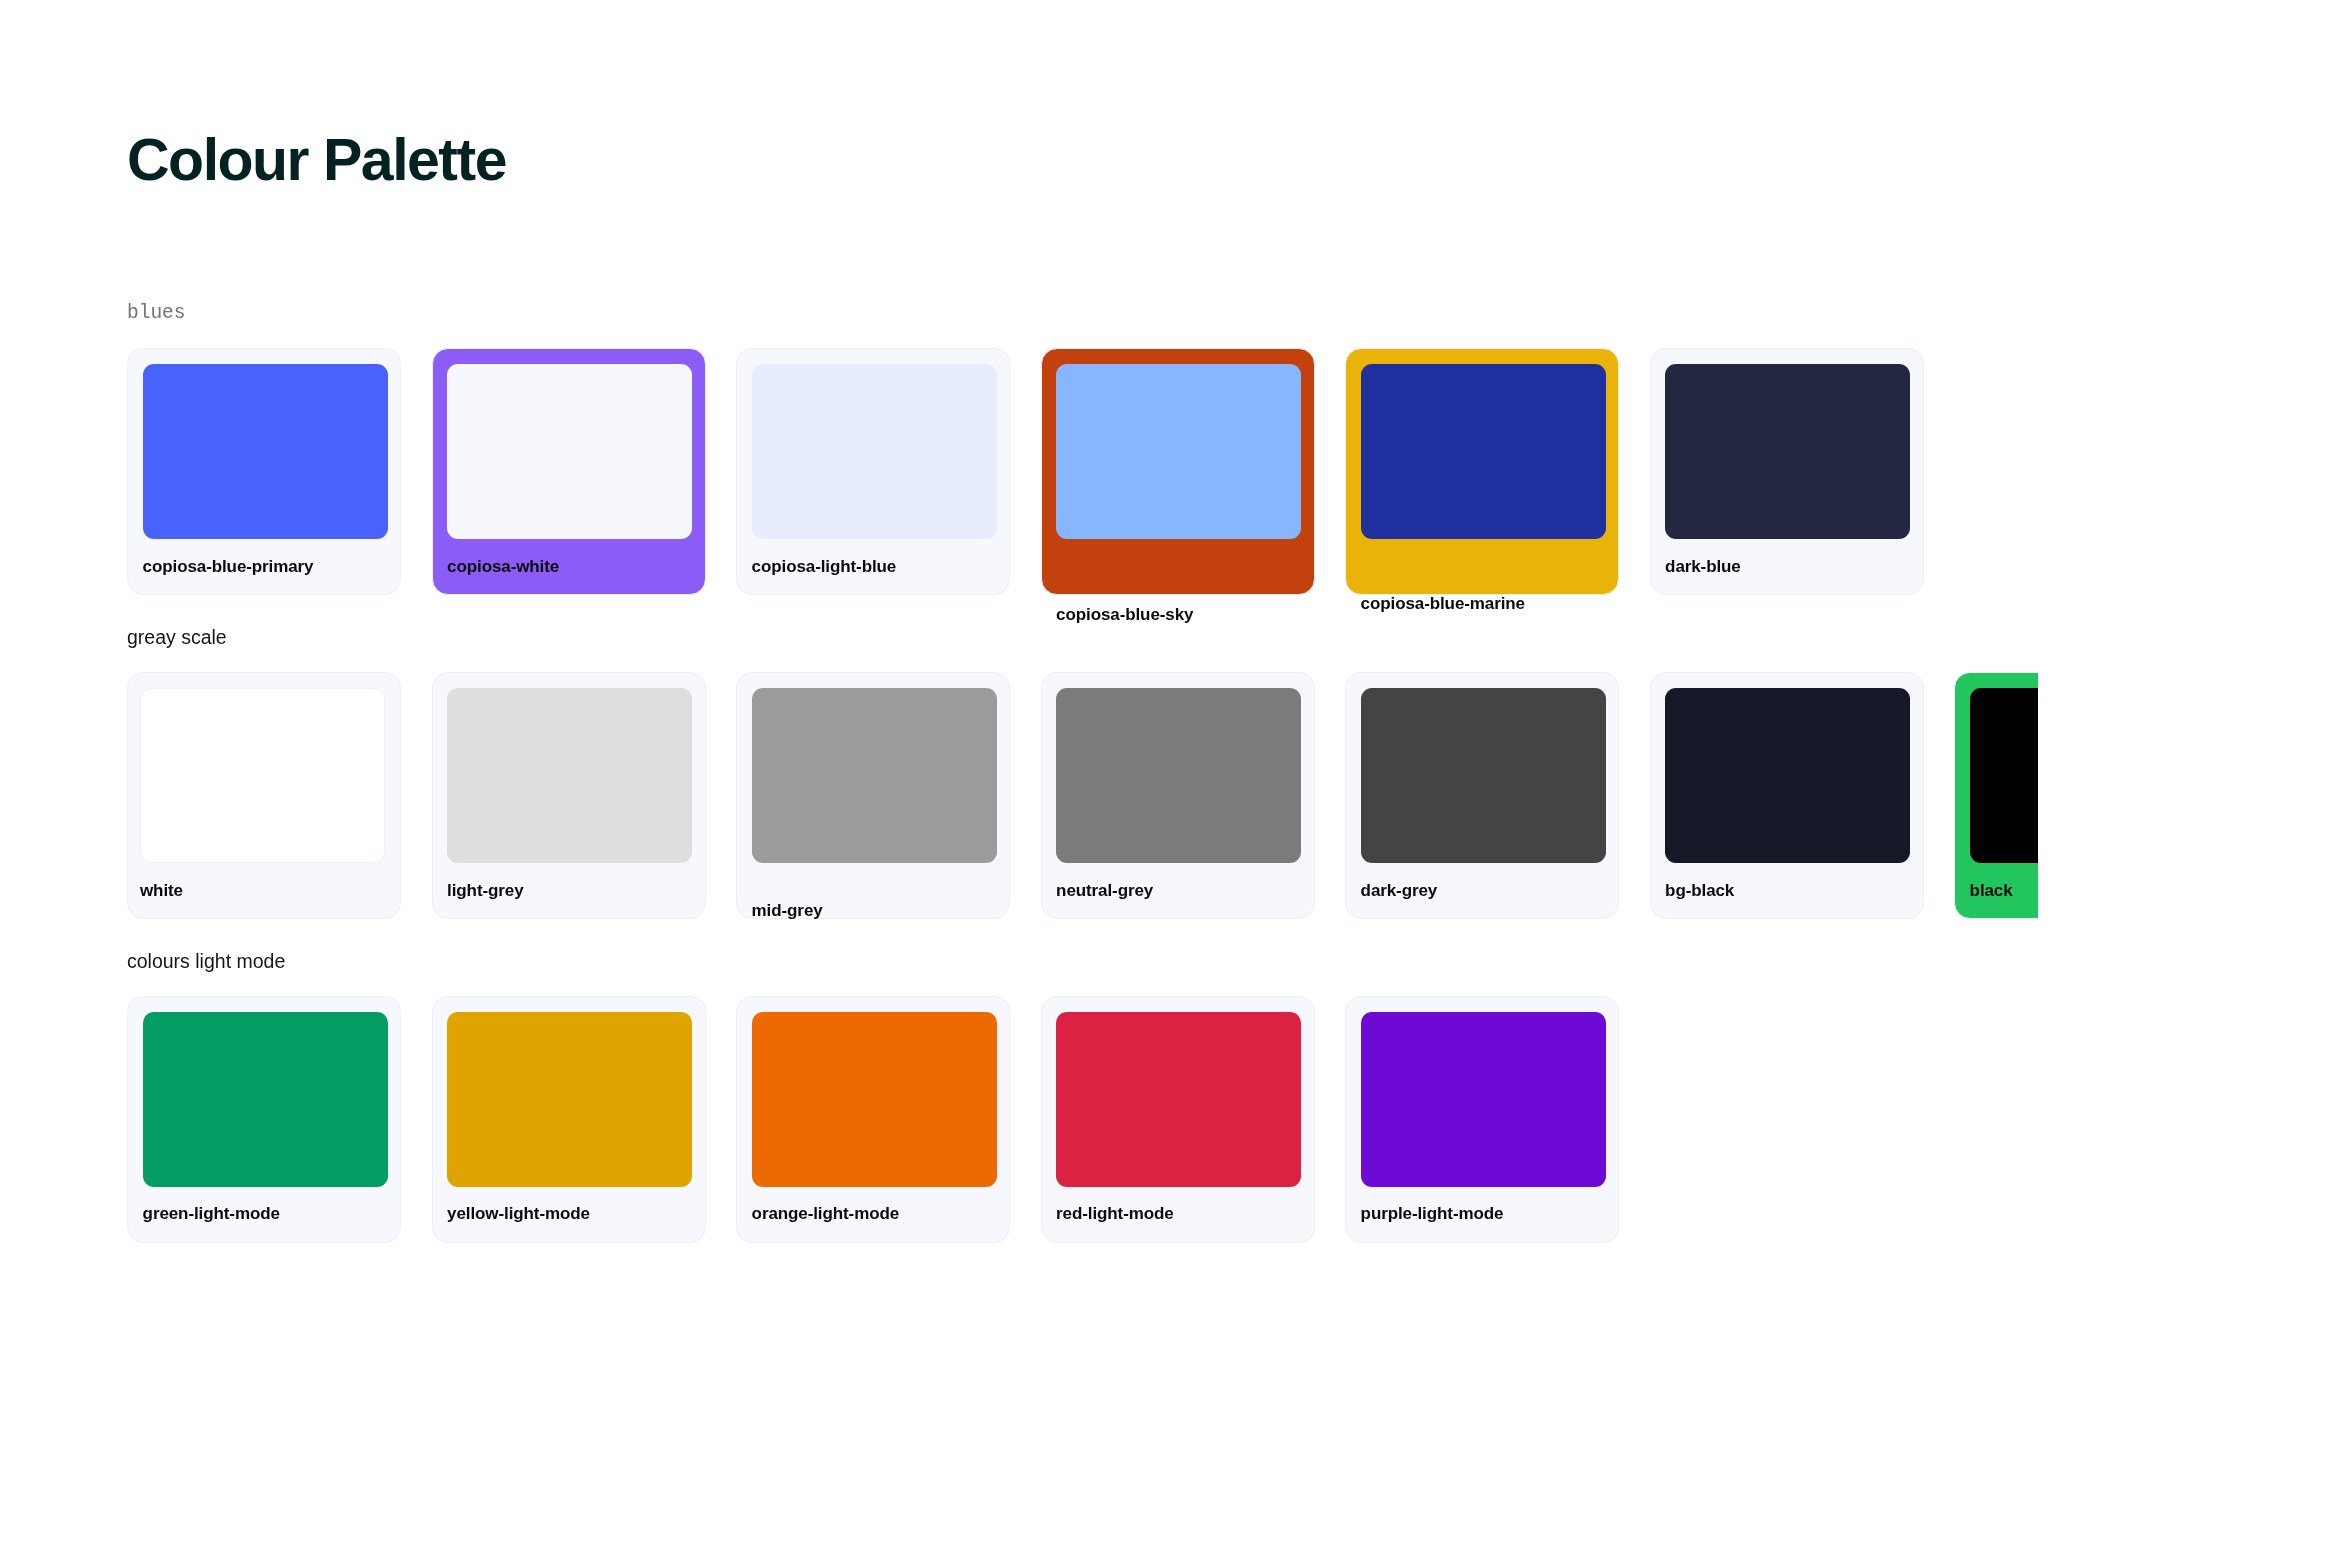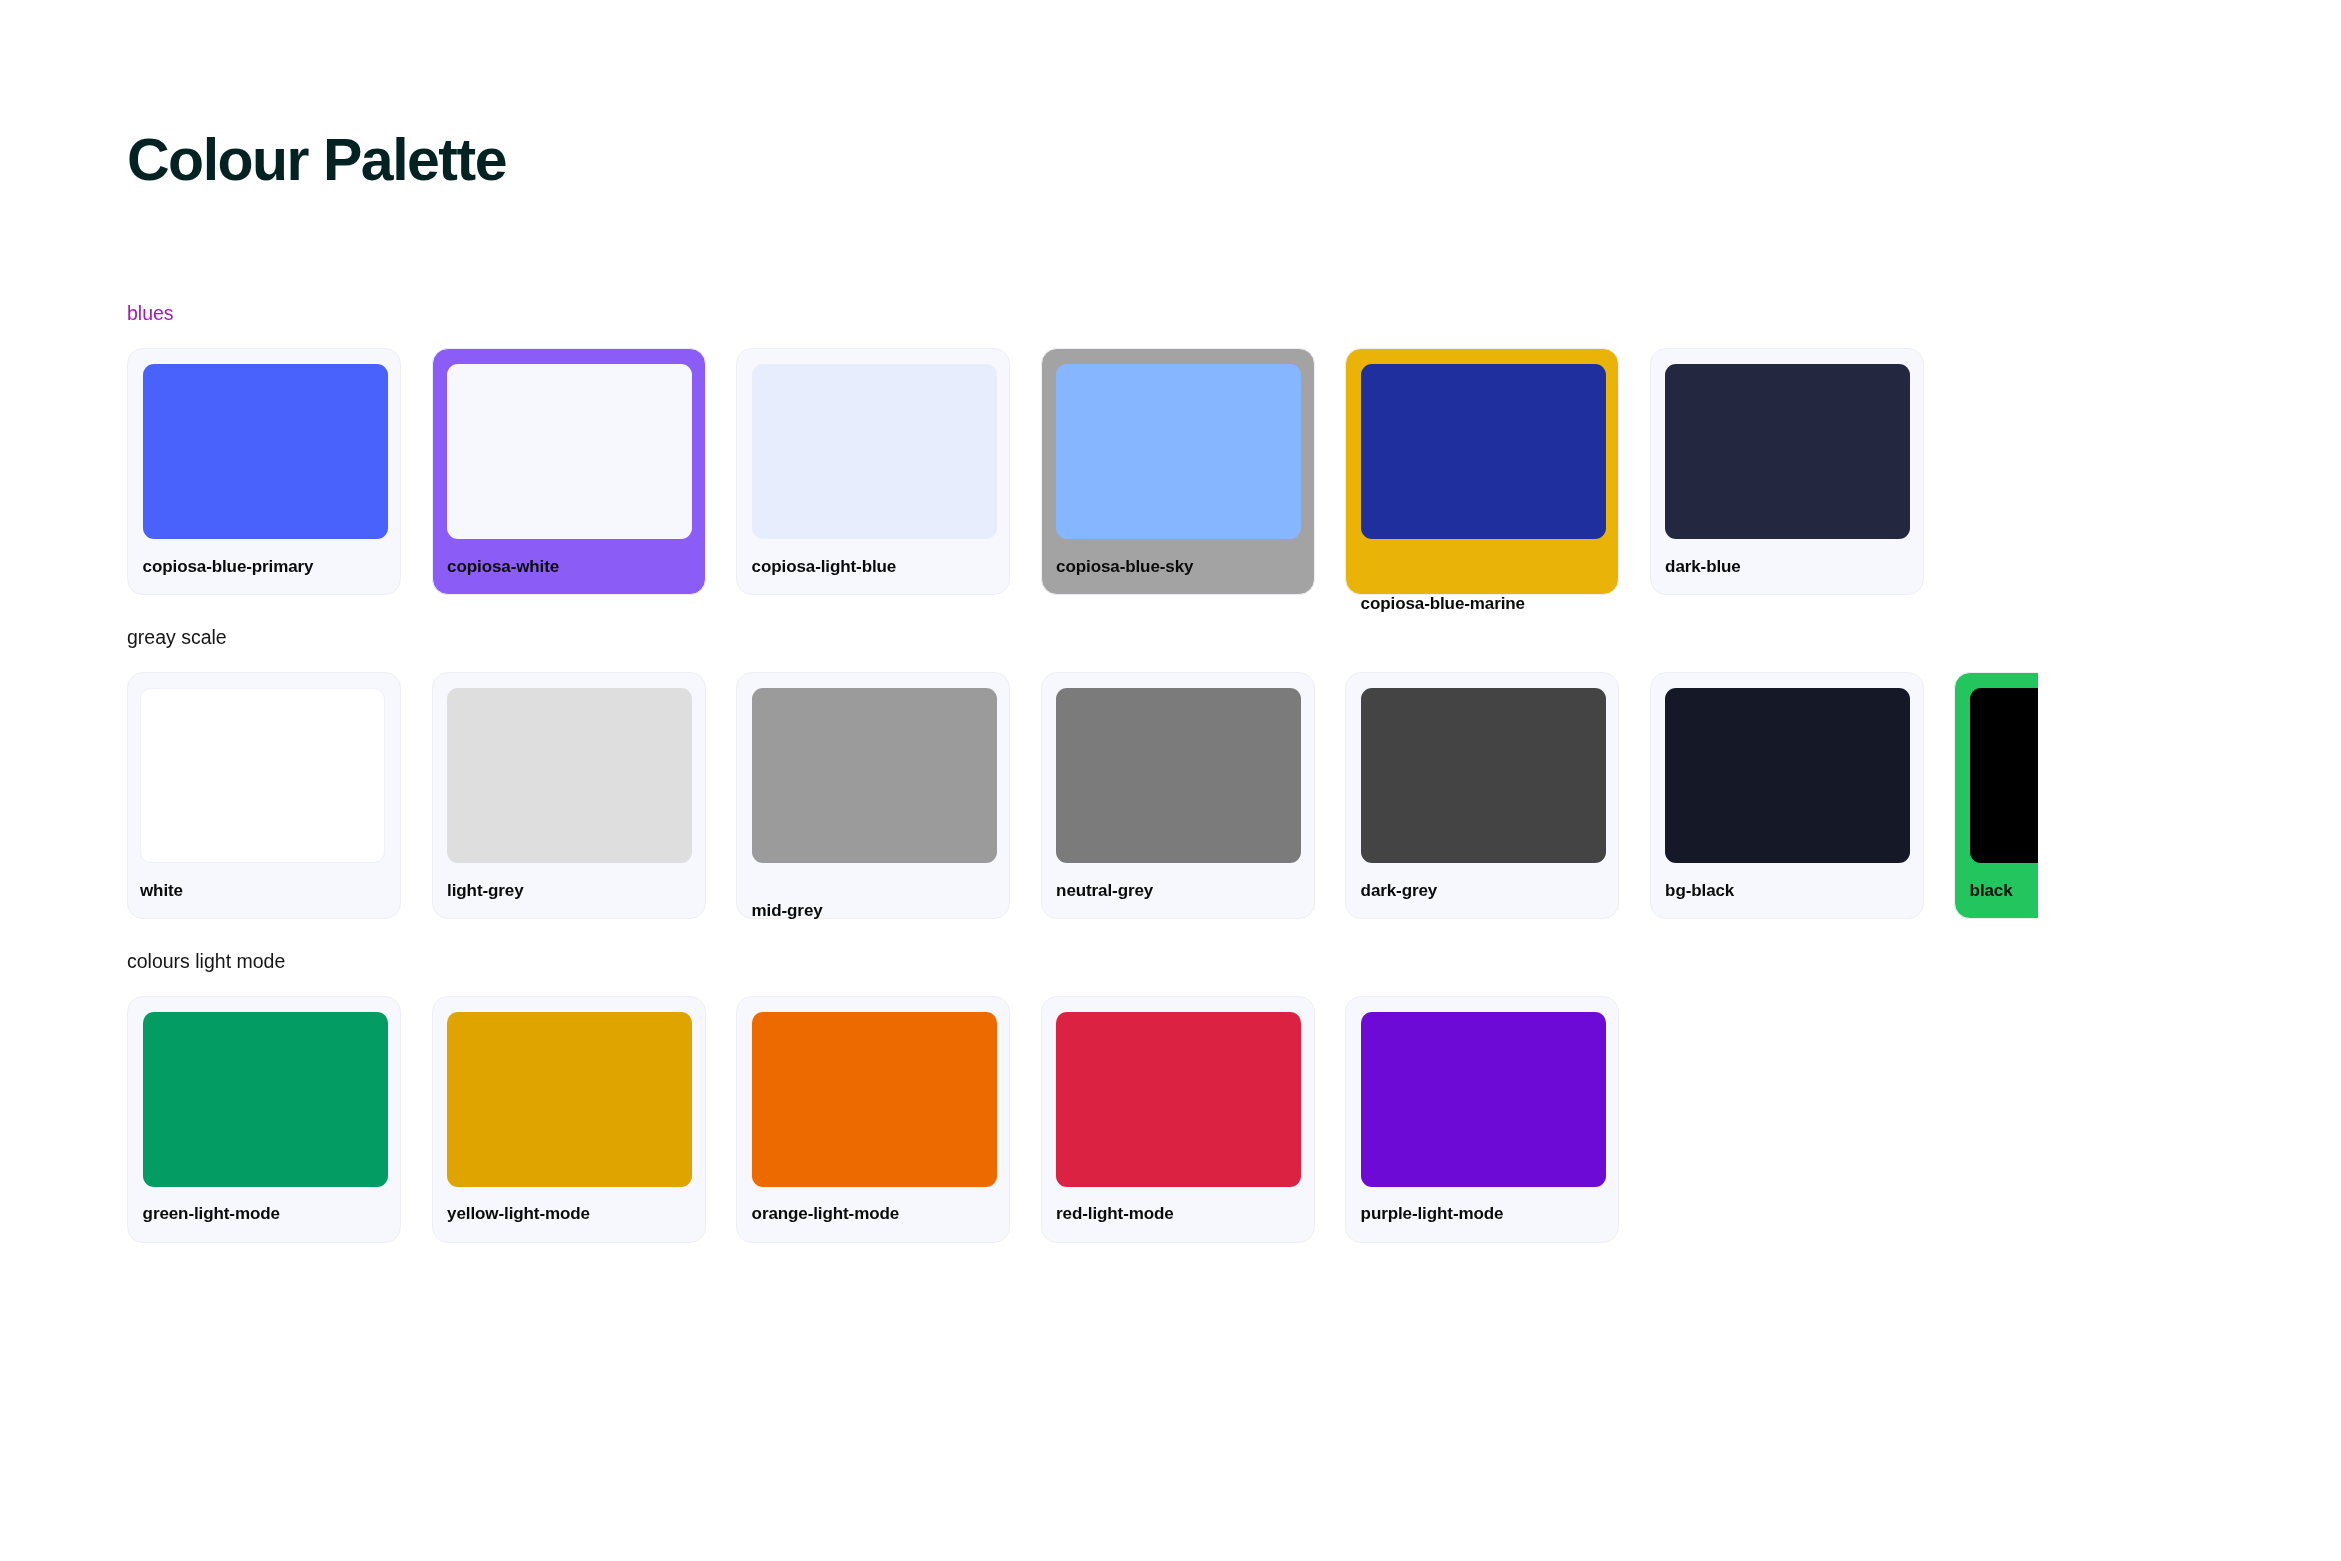--- a/index.html
+++ b/index.html
@@ -94,39 +94,39 @@
 </head>
 <body>
 
 <div class="page" style="background: rgb(255, 255, 255);">
 
   <h1 class="page-title" style="color: rgb(3, 34, 33);">Colour Palette</h1>
 
   <div class="sections">
 
     <div class="section">
-      <div class="section-header" style="color: #a21caf;">blues</div>
+      <div class="section-header" style="color: #737373; font-family: Liberation Mono, monospace;">blues</div>
       <div class="swatch-row">
 
         <div class="swatch-card" style="background: rgb(246, 248, 253); border-color: rgb(237, 239, 244);">
           <div class="swatch-chip" style="background: rgb(73, 98, 251);"></div>
           <div class="swatch-label" style="color: rgb(11, 11, 11);">copiosa-blue-primary</div>
         </div>
 
         <div class="swatch-card" style="background: #8b5cf6; border-color: rgb(237, 239, 244);">
           <div class="swatch-chip" style="background: rgb(246, 248, 253);"></div>
           <div class="swatch-label" style="color: rgb(11, 11, 11);">copiosa-white</div>
         </div>
 
         <div class="swatch-card" style="background: rgb(246, 248, 253); border-color: rgb(237, 239, 244);">
           <div class="swatch-chip" style="background: rgb(232, 237, 254);"></div>
           <div class="swatch-label" style="color: rgb(11, 11, 11);">copiosa-light-blue</div>
         </div>
 
-        <div class="swatch-card" style="background: #a3a3a3; border-color: rgb(237, 239, 244);">
+        <div class="swatch-card" style="background: #c2410c; border-color: rgb(237, 239, 244); gap: 48px;">
           <div class="swatch-chip" style="background: rgb(133, 182, 255);"></div>
           <div class="swatch-label" style="color: rgb(11, 11, 11);">copiosa-blue-sky</div>
         </div>
 
         <div class="swatch-card" style="background: #eab308; border-color: rgb(237, 239, 244); gap: 37px;">
           <div class="swatch-chip" style="background: rgb(31, 47, 158);"></div>
           <div class="swatch-label" style="color: rgb(11, 11, 11);">copiosa-blue-marine</div>
         </div>
 
         <div class="swatch-card" style="background: rgb(246, 248, 253); border-color: rgb(237, 239, 244);">

